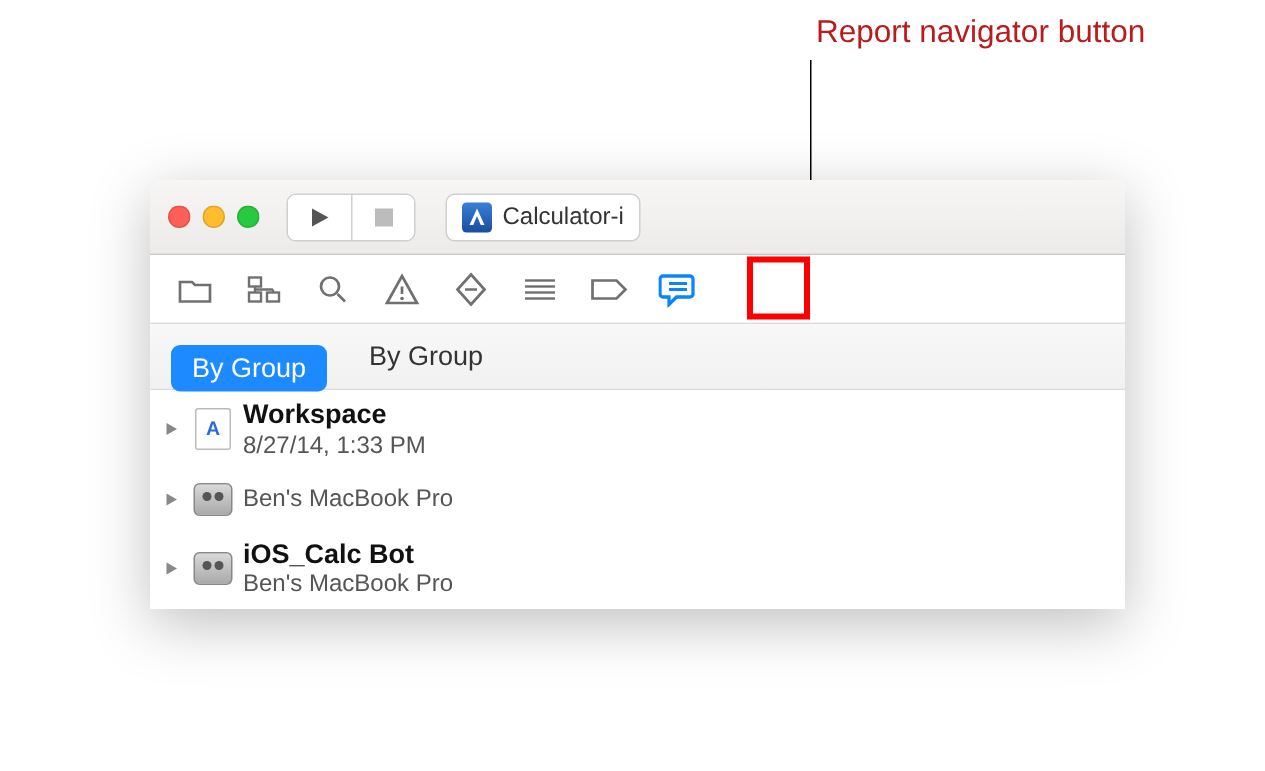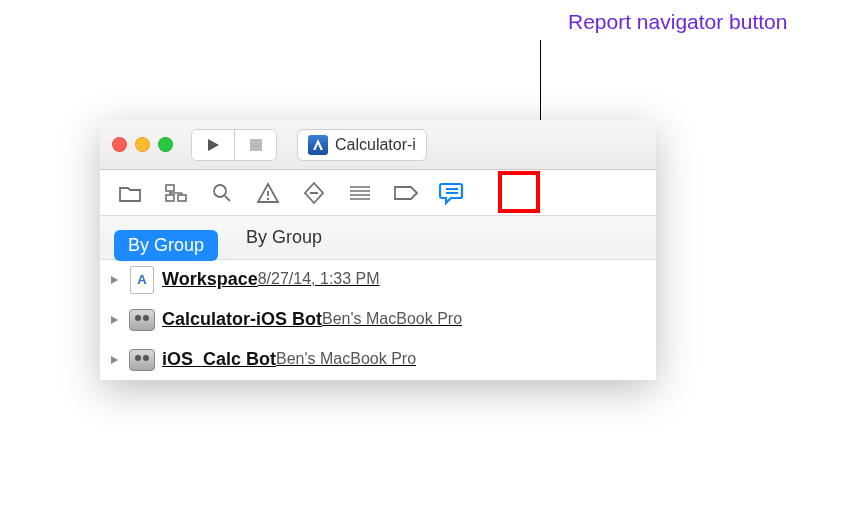--- a/index.html
+++ b/index.html
@@ -6,37 +6,37 @@
   body {
     font-family: -apple-system, "Helvetica Neue", Helvetica, Arial, sans-serif;
     background: #fff;
     width: 843px;
     height: 514px;
     position: relative;
   }
   .callout-label {
     position: absolute;
     top: 10px;
-    left: 568px;
+    left: 544px;
     font-size: 21px;
-    color: #6d28d9;
+    color: #b91c1c;
   }
   .callout-line {
     position: absolute;
     top: 40px;
     left: 540px;
     width: 1px;
     height: 156px;
     background: #000;
   }
   .window {
     position: absolute;
     top: 120px;
     left: 100px;
-    width: 556px;
+    width: 650px;
     background: #fff;
     border-radius: 8px 0 0 0;
     box-shadow: 0 10px 40px rgba(0,0,0,0.25);
     overflow: hidden;
   }
   .titlebar {
     height: 50px;
     background: linear-gradient(#f7f6f5, #ecebe9);
     border-bottom: 1px solid #c9c8c6;
     display: flex;
@@ -112,21 +112,21 @@
   .bot-icon {
     width:26px; height:22px; background:linear-gradient(#d9d9d9,#a9a9a9);
     border-radius:4px; position:relative; border:1px solid #888;
   }
   .bot-icon::before, .bot-icon::after {
     content:""; position:absolute; width:6px; height:6px; background:#555;
     border-radius:50%; top:5px;
   }
   .bot-icon::before { left:5px; }
   .bot-icon::after { right:5px; }
-  .row-text { display:flex; flex-direction:row; line-height:1.2;text-decoration:underline; }
+  .row-text { display:flex; flex-direction:column; line-height:1.2; }
   .row-title { font-weight:bold; font-size:18px; color:#111; }
   .row-sub { font-size:16px; color:#555; }
   svg { display:block; }
 </style>
 </head>
 <body>
 
 <div class="callout-label">Report navigator button</div>
 <div class="callout-line"></div>
 
@@ -241,21 +241,20 @@
     <div class="row">
       <button class="disclosure">
         <svg width="10" height="10" viewBox="0 0 10 10">
             <polygon points="2,1 9,5 2,9" fill="#888"></polygon>
           </svg>
       </button>
       <span class="row-icon">
           <span class="bot-icon"></span>
         </span>
       <span class="row-text">
-        <span class="row-title">Calculator-iOS Bot</span>
         <span class="row-sub">Ben's MacBook Pro</span>
       </span>
     </div>
     <div class="row">
       <button class="disclosure">
         <svg width="10" height="10" viewBox="0 0 10 10">
             <polygon points="2,1 9,5 2,9" fill="#888"></polygon>
           </svg>
       </button>
       <span class="row-icon">

